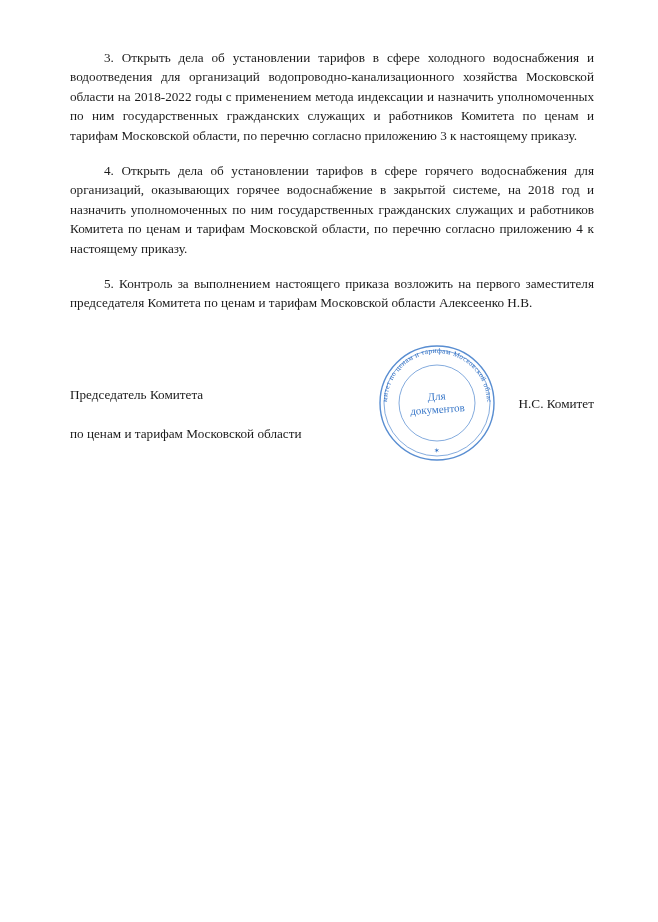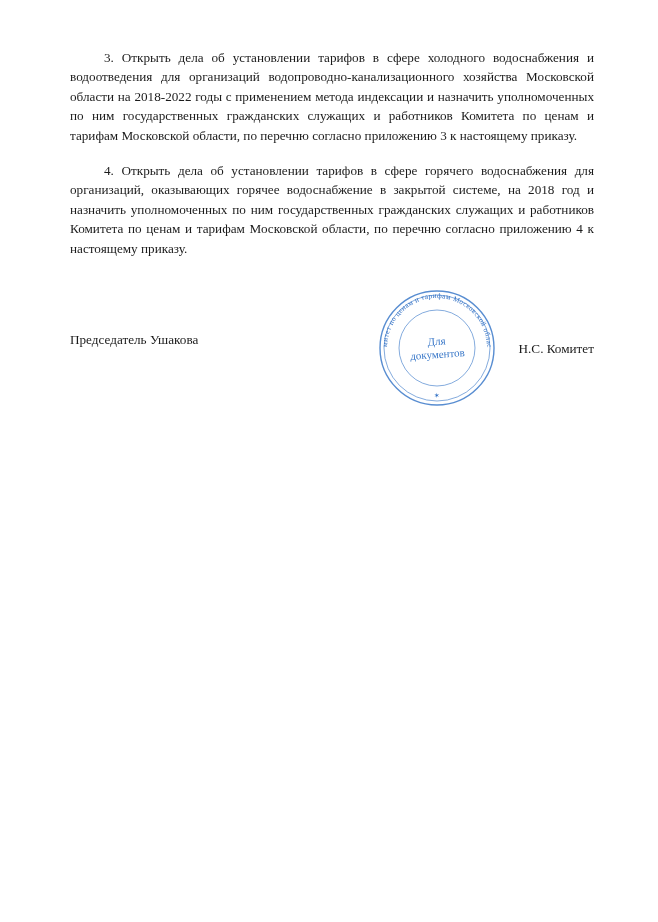--- a/index.html
+++ b/index.html
@@ -95,25 +95,27 @@
     text-align: center;
   }
 </style>
 </head>
 <body>
 
 <div class="page">
 
   <p class="para">3. Открыть дела об установлении тарифов в сфере холодного водоснабжения и водоотведения для организаций водопроводно-канализационного хозяйства Московской области на 2018-2022 годы с применением метода индексации и назначить уполномоченных по ним государственных гражданских служащих и работников Комитета по ценам и тарифам Московской области, по перечню согласно приложению 3 к настоящему приказу.</p>
   <p class="para">4. Открыть дела об установлении тарифов в сфере горячего водоснабжения для организаций, оказывающих горячее водоснабжение в закрытой системе, на 2018 год и назначить уполномоченных по ним государственных гражданских служащих и работников Комитета по ценам и тарифам Московской области, по перечню согласно приложению 4 к настоящему приказу.</p>
+  <p class="para last">5. Контроль за выполнением настоящего приказа возложить на первого заместителя председателя Комитета по ценам и тарифам Московской области Алексеенко Н.В.</p>
 
   <div class="signature-block">
     <div class="sig-row">
       <div class="sig-left">
-        <div>Председатель Ушакова</div>
+        <div>Председатель Комитета</div>
+        <div>по ценам и тарифам Московской области</div>
       </div>
       <div class="sig-name">Н.С. Комитет</div>
     </div>
 
     <div class="stamp">
       <svg width="130" height="130" viewBox="0 0 130 130" aria-hidden="true">
         <defs>
           <path id="ringPathTop" d="M 65,65 m -50,0 a 50,50 0 1,1 100,0" fill="none"></path>
           <path id="ringPathBottom" d="M 65,65 m -44,0 a 44,44 0 1,0 88,0" fill="none"></path>
         </defs>

